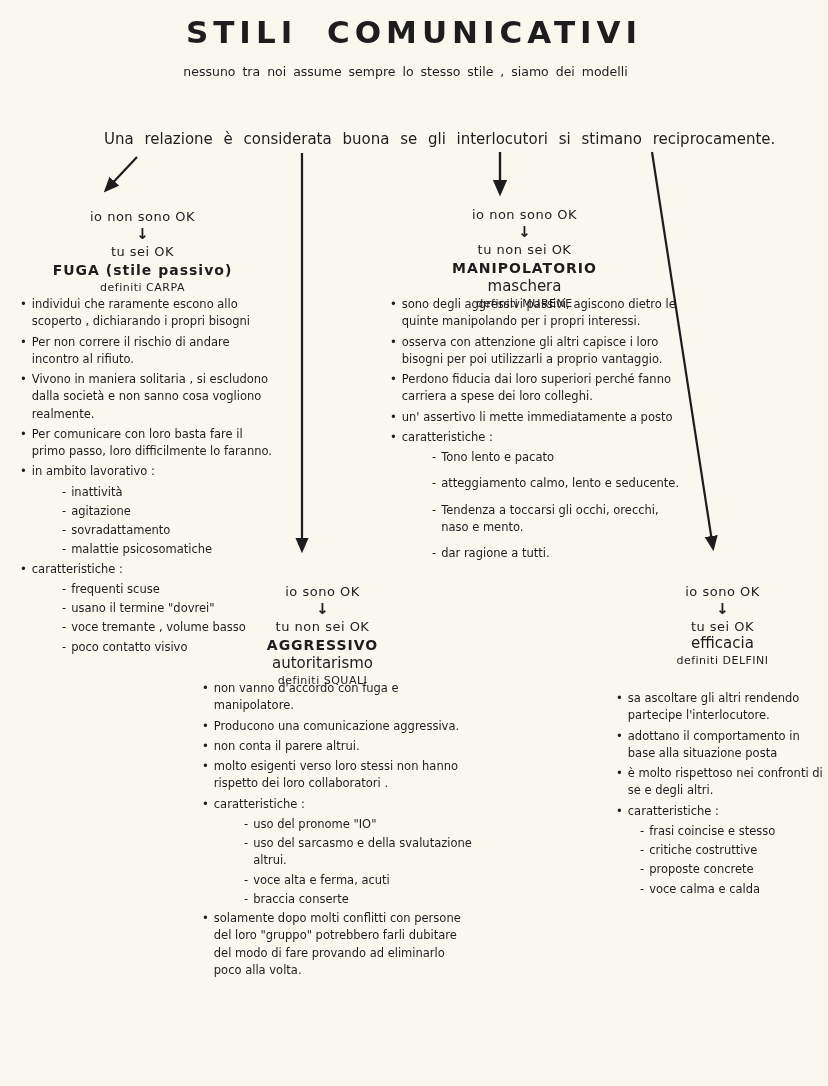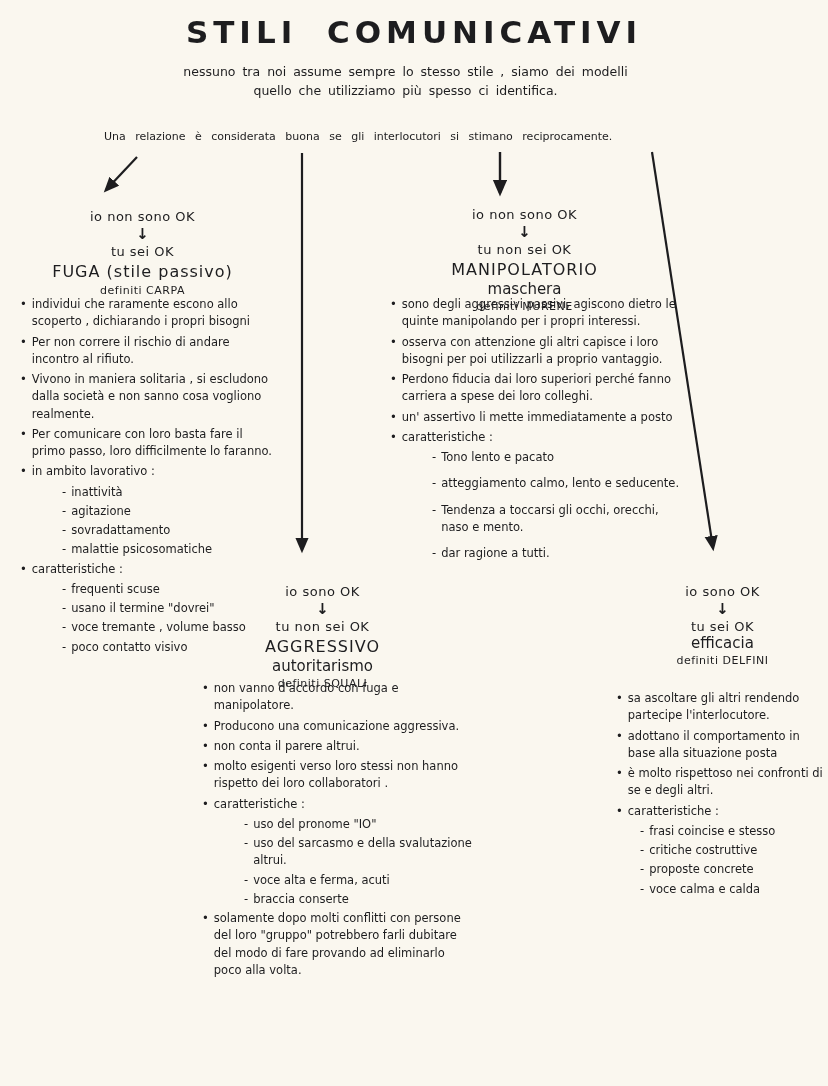--- a/index.html
+++ b/index.html
@@ -11,28 +11,28 @@
   }
   .abs{position:absolute;}
   
   #title{
     top:14px;left:0;width:828px;text-align:center;
     font-size:31px;font-weight:bold;letter-spacing:5px;word-spacing:14px;
   }
   
   #intro{top:62px;left:0;width:811px;text-align:center;font-size:12.5px;line-height:1.55;word-spacing:3px;}
   
-  #relation{top:130px;left:104px;width:700px;font-size:11px;word-spacing:6px;}
+  #relation{top:130px;left:104px;width:700px;font-size:15px;word-spacing:6px;}
   
   #arrows{top:0;left:0;width:828px;height:1086px;pointer-events:none;}
   
   .style-head{text-align:center;line-height:1.35;}
   .premise{font-size:13px;letter-spacing:.5px;}
   .harrow{font-size:15px;font-weight:bold;line-height:1;margin:1px 0;}
-  .sname{font-size:16px;font-weight:normal;letter-spacing:1px;margin-top:1px;}
+  .sname{font-size:14px;font-weight:bold;letter-spacing:1px;margin-top:1px;}
   .ssub{font-size:15px;margin-top:-2px;}
   .sdef{font-size:11px;margin-top:1px;letter-spacing:.5px;}
   #fuga-head{left:50px;top:208px;width:185px;}
   #manip-head{left:432px;top:206px;width:185px;}
   #aggr-head{left:235px;top:583px;width:175px;}
   #assert-head{left:635px;top:583px;width:175px;}
   
   .style-body{font-size:11.5px;line-height:1.5;}
   #fuga-body{left:20px;top:296px;width:254px;}
   #manip-body{left:390px;top:296px;width:294px;}
@@ -43,21 +43,20 @@
   .sub{display:flex;gap:5px;margin-left:42px;margin-bottom:2px;}
   #manip-body .sub{margin-bottom:9px;}
   #assert-body .sub{margin-left:24px;}
 </style>
 </head>
 <body>
 
 <div id="title" class="abs">STILI COMUNICATIVI</div>
 <div id="intro" class="abs">
   <div>nessuno tra noi assume sempre lo stesso stile , siamo dei modelli</div>
-  <div>quello che utilizziamo più spesso  ci identifica.</div>
 </div>
 <div id="relation" class="abs">Una relazione è  considerata buona  se  gli interlocutori  si  stimano reciprocamente.</div>
 
 <svg id="arrows" class="abs" width="828" height="1086" viewBox="0 0 828 1086" xmlns="http://www.w3.org/2000/svg">
   <defs>
     <marker id="ah" markerWidth="9" markerHeight="8" refX="5.5" refY="3" orient="auto">
       <path d="M0,0 L7,3 L0,6 z" fill="#1d1d1f"></path>
     </marker>
   </defs>
   <g>

